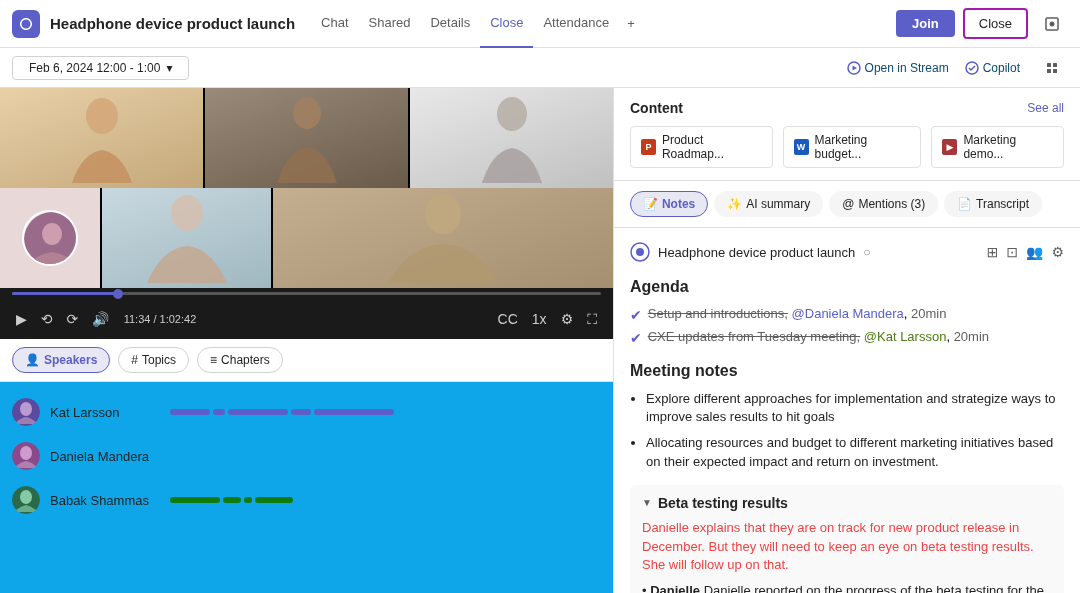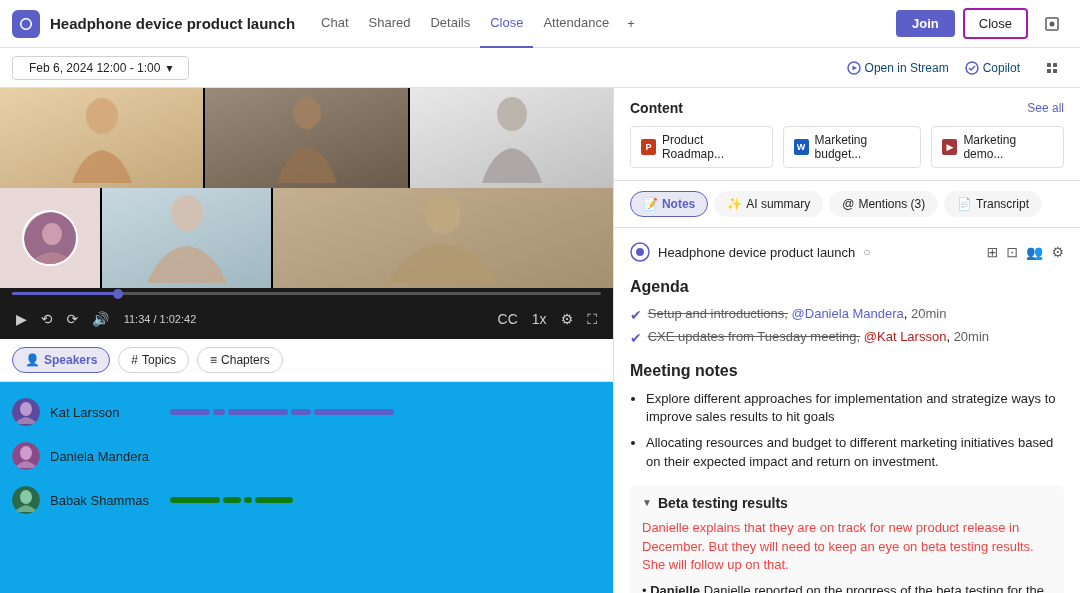--- a/index.html
+++ b/index.html
@@ -464,21 +464,21 @@
           <span>
             <span class="agenda-text">Setup and introductions,</span>
             <span style="color:#5b5fc7;text-decoration:none;"> @Daniela Mandera</span>,
             <span class="agenda-time">20min</span>
           </span>
         </div>
         <div class="agenda-item">
           <span class="check-icon">✔</span>
           <span>
             <span class="agenda-text">CXE updates from Tuesday meeting,</span>
-            <span style="color:#b91c1c;text-decoration:none;"> @Kat Larsson</span>,
+            <span style="color:#4d7c0f;text-decoration:none;"> @Kat Larsson</span>,
             <span class="agenda-time">20min</span>
           </span>
         </div>
       </div>
 
       <div class="meeting-notes-section">
         <div class="section-title">Meeting notes</div>
         <ul class="bullet-list">
           <li class="bullet-item">Explore different approaches for implementation and strategize ways to improve sales results to hit goals</li>
           <li class="bullet-item">Allocating resources and budget to different marketing initiatives based on their expected impact and return on investment.</li>

